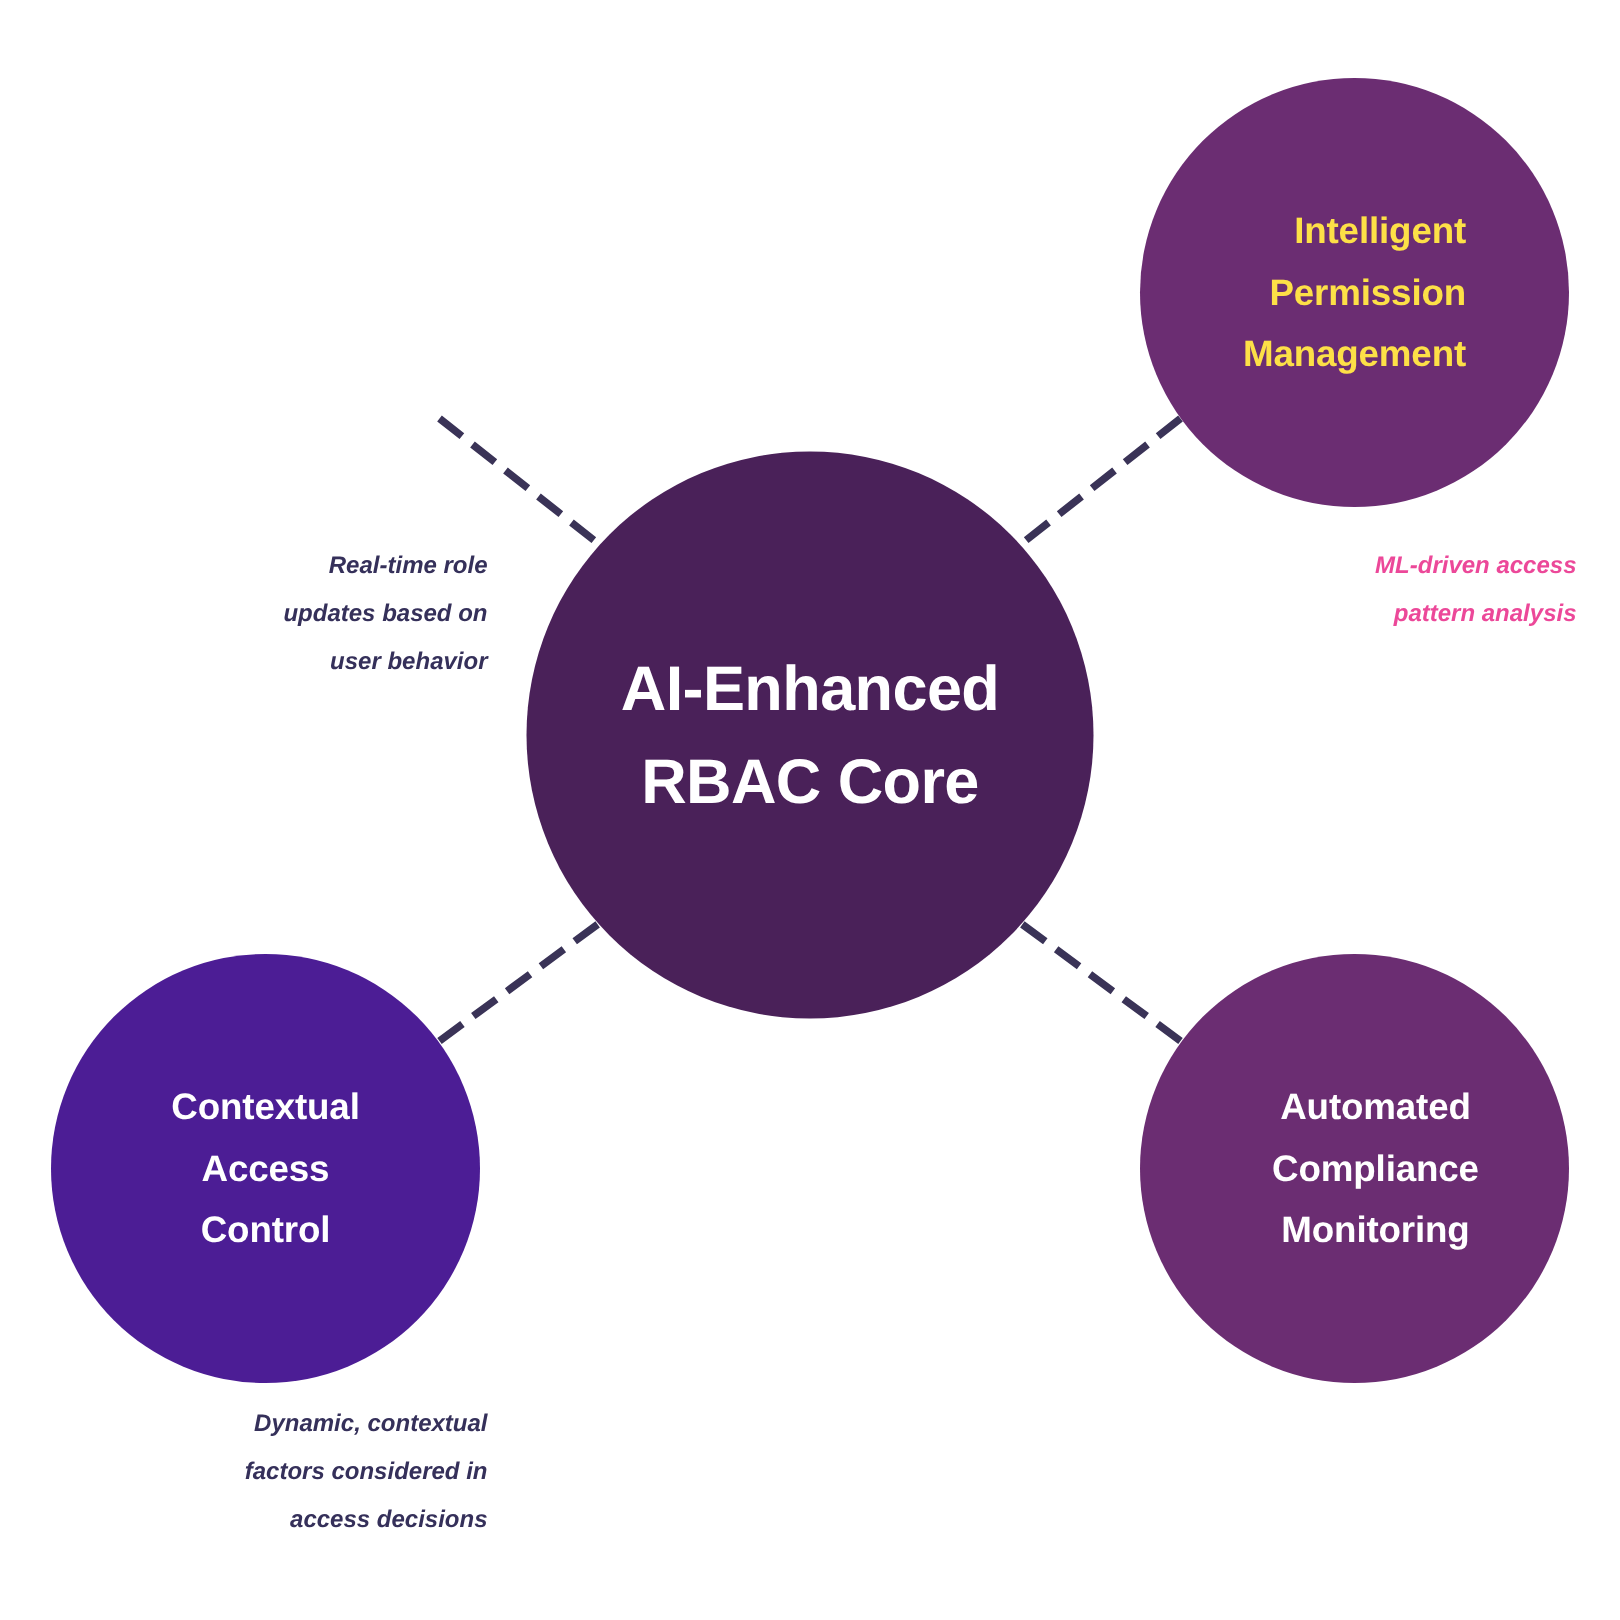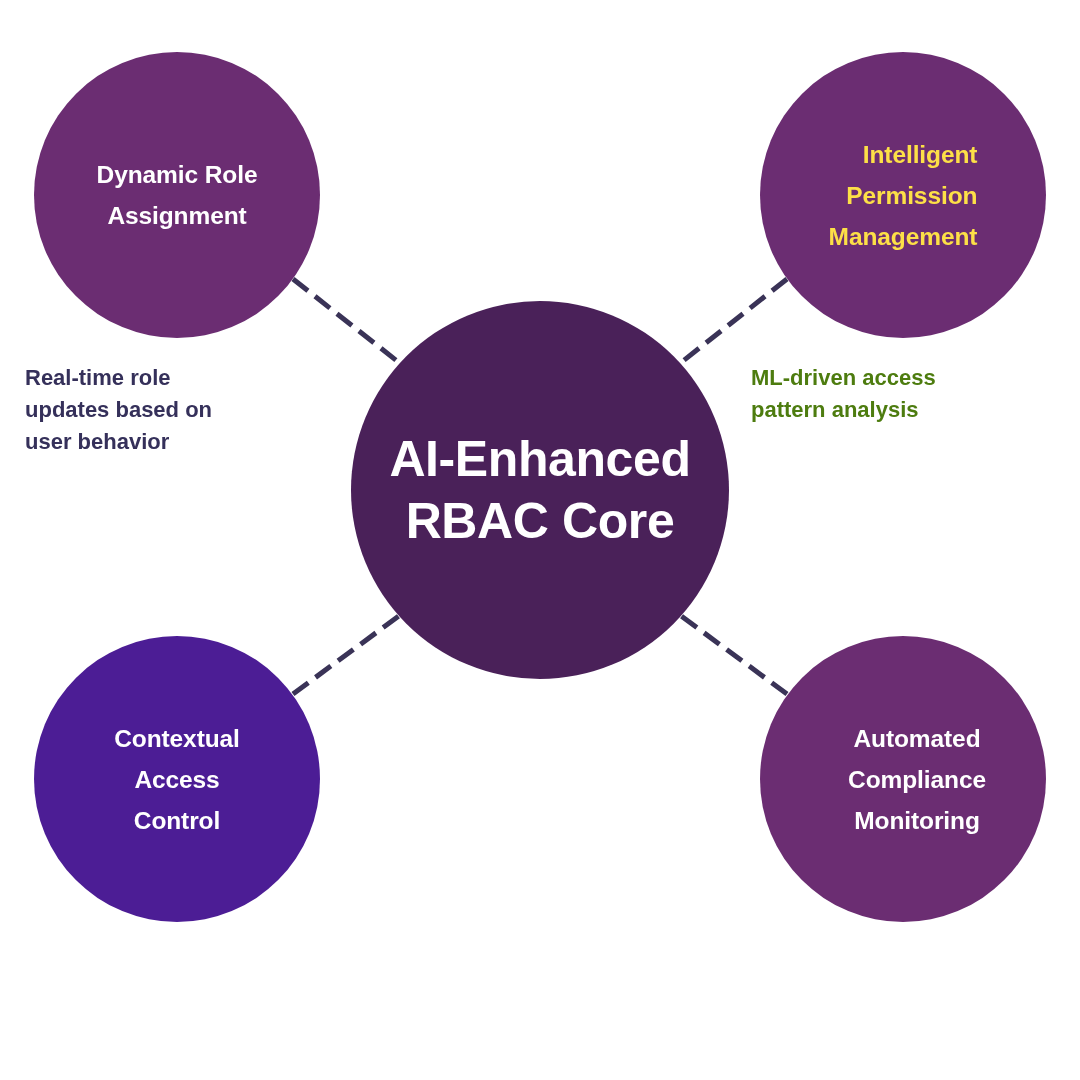--- a/index.html
+++ b/index.html
@@ -47,68 +47,68 @@
   }
   .satellite .node-label {
     font-size: 24.5px;
     line-height: 41px;
   }
   .core {
     width: 378px;
     height: 378px;
   }
   .core .node-label {
-    font-size: 50px;
+    font-size: 42px;
     line-height: 62px;
     letter-spacing: -0.4px;
   }
   .caption {
     position: absolute;
     color: #35305A;
-    font-size: 22px;
+    font-size: 16px;
     line-height: 32px;
     font-weight: 700;
-    text-align: left;
+    text-align: right;
     white-space: pre-line;
     width: 300px;
+    font-style: italic;
   }
 </style>
 </head>
 <body>
 
 <div id="diagram-root" style="background: rgb(255, 255, 255);">
 
   <svg id="connector-layer" viewBox="0 0 1080 1080">
     <line x1="293" y1="279" x2="411" y2="372" class="conn" id="conn0" stroke="#3A3357" stroke-width="5" stroke-linecap="butt" stroke-dasharray="19 9"></line>
     <line class="conn" id="conn1" x1="787" y1="279" x2="669" y2="372" stroke="#3A3357" stroke-width="5" stroke-linecap="butt" stroke-dasharray="19 9"></line>
     <line class="conn" id="conn2" x1="293" y1="694" x2="411" y2="607" stroke="#3A3357" stroke-width="5" stroke-linecap="butt" stroke-dasharray="19 9"></line>
     <line class="conn" id="conn3" x1="787" y1="694" x2="669" y2="607" stroke="#3A3357" stroke-width="5" stroke-linecap="butt" stroke-dasharray="19 9"></line>
   </svg>
 
-  <div class="node satellite" id="node0" style="left: 34px; top: 52px; width: 286px; height: 286px; background: rgb(107, 45, 114);">
-    <span class="node-label" style="color: rgb(255, 255, 255);">Dynamic Role
-Assignment</span>
-  </div>
   <div class="caption" id="cap0" style="left: 25px; top: 362px; color: rgb(53, 48, 90);">Real-time role
 updates based on
 user behavior</div>
 
   <div class="node satellite" id="node1" style="left: 760px; top: 52px; width: 286px; height: 286px; background: rgb(107, 45, 114);">
     <span class="node-label" style="color: #fde047; text-align: right;">Intelligent
 Permission
 Management</span>
   </div>
-  <div class="caption" id="cap1" style="left: 751px; top: 362px; color: #4d7c0f;">ML-driven access
+  <div class="caption" id="cap1" style="left: 751px; top: 362px; color: #ec4899;">ML-driven access
 pattern analysis</div>
 
   <div class="node satellite" id="node2" style="left: 34px; top: 636px; width: 286px; height: 286px; background: #4c1d95;">
     <span class="node-label" style="color: rgb(255, 255, 255);">Contextual
 Access
 Control</span>
   </div>
+  <div class="caption" id="cap2" style="left: 25px; top: 934px; color: rgb(53, 48, 90);">Dynamic, contextual
+factors considered in
+access decisions</div>
 
   <div class="node satellite" id="node3" style="left: 760px; top: 636px; width: 286px; height: 286px; background: rgb(107, 45, 114);">
     <span class="node-label" style="color: rgb(255, 255, 255); margin-left: 28px;">Automated
 Compliance
 Monitoring</span>
   </div>
 
   <div class="node core" id="core-node" style="left: 351px; top: 301px; width: 378px; height: 378px; background: rgb(74, 33, 89);">
     <span class="node-label" style="color: rgb(255, 255, 255);">AI-Enhanced
 RBAC Core</span>

